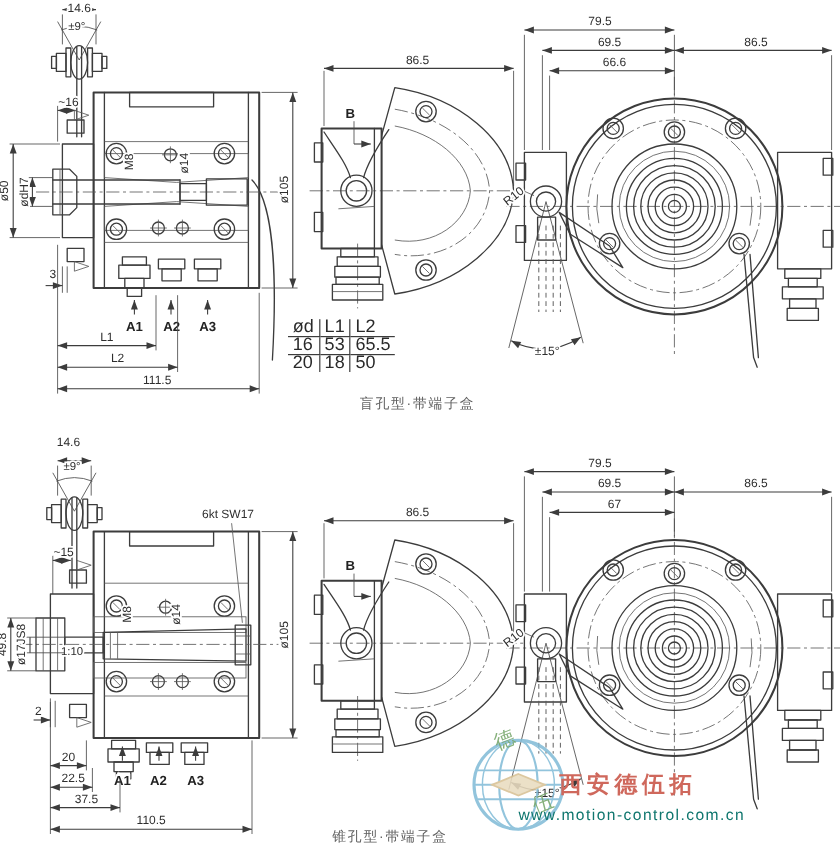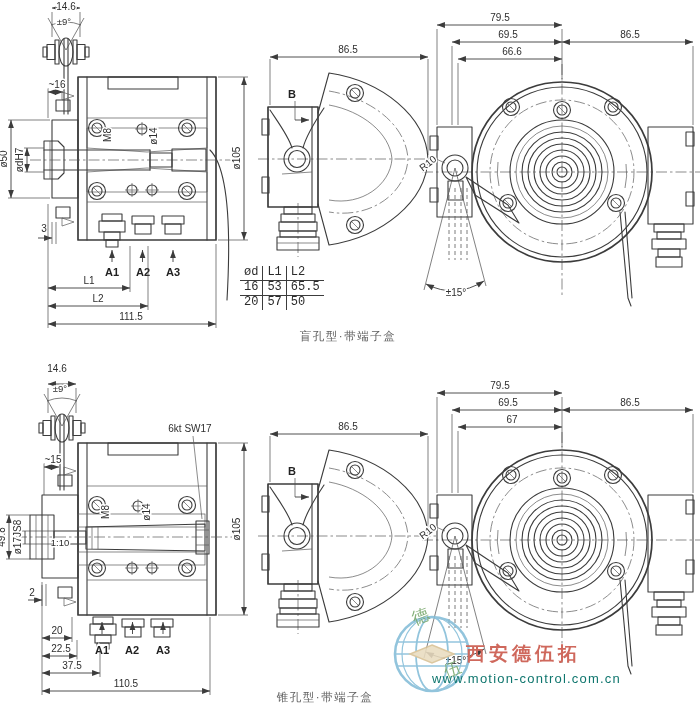--- a/index.html
+++ b/index.html
@@ -19,21 +19,21 @@
   .dash{ fill:none; stroke:#5a5a5a; stroke-width:0.8; stroke-dasharray:4 3; }
 
   .t  { font-size:10px; fill:#2e2e2e; text-anchor:middle;
         paint-order:stroke; stroke:#ffffff; stroke-width:3px; }
   .tb { font-size:11px; font-weight:bold; fill:#222; text-anchor:middle;
         paint-order:stroke; stroke:#ffffff; stroke-width:3px; }
   .ts { font-size:9.5px; }
 
   
   .dimtable { position:absolute; left:240px; top:266px; border-collapse:collapse;
-              font-size:12px; color:#2a2a2a;font-family:Liberation Mono, monospace; }
+              font-size:15px; color:#2a2a2a; }
   .dimtable td { padding:0 4px 1px 4px; line-height:13px; }
   .dimtable td + td { border-left:1px solid #3c3c3c; }
   .dimtable tr.hd td { border-bottom:1px solid #3c3c3c; }
   .dimtable tr.r1 td { border-bottom:1px solid #3c3c3c; }
 
   .caption { position:absolute; width:140px; text-align:center; font-size:11.5px;
              color:#5f5f5f; letter-spacing:1.5px; }
   #caption-top    { left:278px; top:329px; }
   #caption-bottom { left:255px; top:690px; }
 
@@ -422,21 +422,21 @@
     <td>L1</td>
     <td>L2</td>
   </tr>
   <tr class="r1">
     <td>16</td>
     <td>53</td>
     <td>65.5</td>
   </tr>
   <tr class="r2">
     <td>20</td>
-    <td>57</td>
+    <td>18</td>
     <td>50</td>
   </tr>
 </tbody>
     </table>
 
 <div id="caption-top" class="caption">盲孔型·带端子盒</div>
 <div id="caption-bottom" class="caption">锥孔型·带端子盒</div>
 
 
 <div class="watermark">

